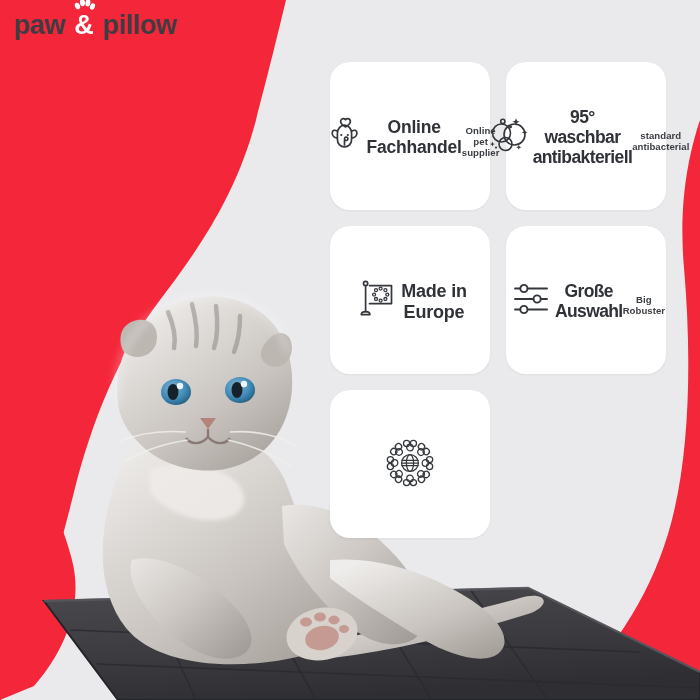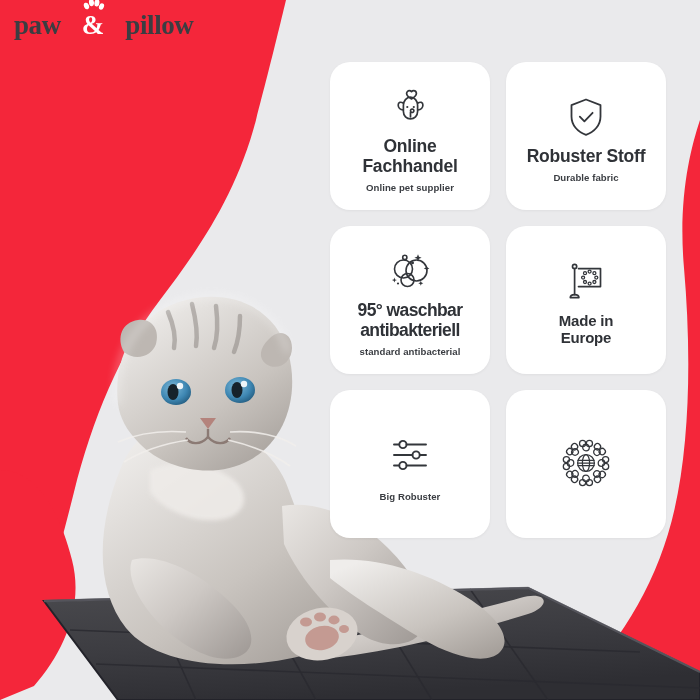--- a/index.html
+++ b/index.html
@@ -11,23 +11,22 @@
     overflow:hidden;
   }
   #stage { position:absolute; inset:0; width:700px; height:700px; overflow:hidden; background:#eaeaec; }
 
   
   .bg-layer { position:absolute; inset:0; width:700px; height:700px; }
 
   
   .logo {
     position:absolute; left:14px; top:12px;
-    display:flex; align-items:flex-end; gap:18px;
+    display:flex; align-items:flex-end; gap:6px;
     z-index:12;
-    font-family:Liberation Serif, serif;
   }
   .logo-word {
     font-size:27px; font-weight:700; color:#3b3d42;
     letter-spacing:-0.4px; line-height:1;
   }
   .logo-amp {
     position:relative; font-size:27px; font-weight:700; color:#ffffff;
     line-height:1; margin:0 3px;
   }
   .logo-paw { position:absolute; left:50%; top:-13px; transform:translateX(-48%); }
@@ -39,38 +38,38 @@
     width:336px; height:476px;
     display:grid;
     grid-template-columns:160px 160px;
     grid-template-rows:148px 148px 148px;
     column-gap:16px; row-gap:16px;
     z-index:10;
   }
   .card {
     background:#ffffff;
     border-radius:20px;
-    display:flex; flex-direction:column;
+    display:flex; flex-direction:row;
     align-items:center; justify-content:center;
     text-align:center;
     padding:8px 6px 4px;
     box-shadow:0 1px 3px rgba(0,0,0,0.05);
   }
   .card-icon { height:48px; display:flex; align-items:center; justify-content:center; margin-bottom:6px; }
   .card-title {
     font-size:17.5px; font-weight:700; color:#2f3237;
     line-height:1.14; letter-spacing:-0.2px;
     white-space:pre-line;
   }
   .card-sub {
     font-size:9.6px; font-weight:700; color:#3a3d42;
     margin-top:6px; letter-spacing:0.05px;
   }
   .card-sub:empty { display:none; }
-  .card.no-sub .card-title { font-size:15px; }
+  .card.no-sub .card-title { font-size:18px; }
   .card-title.tight { letter-spacing:-0.6px; }
 
   
   .photo { position:absolute; left:0; top:0; width:700px; height:700px; z-index:8; pointer-events:none; }
 </style>
 </head>
 <body>
 
 <div id="stage">
 
@@ -236,30 +235,20 @@
           <circle cx="26.8" cy="23" r="1.1" fill="#33363b" stroke="none"></circle>
           <path d="M23.5 26.8a1.7 1.7 0 1 0 0-.01z"></path>
           <path d="M23.5 28.4v4.4"></path>
         </svg>
       </div>
       <div class="card-title">Online
 Fachhandel</div>
       <div class="card-sub">Online pet supplier</div>
     </div>
 
-    <div class="card">
-      <div class="card-icon">
-        <svg width="42" height="46" viewBox="0 0 42 46" fill="none" stroke="#33363b" stroke-width="1.8" stroke-linecap="round" stroke-linejoin="round">
-          <path d="M21 5.5 6.5 11.2v11.2c0 8.6 6 15.4 14.5 18.4 8.5-3 14.5-9.8 14.5-18.4V11.2z"></path>
-          <path d="m14.8 22.6 4.6 4.8 8.2-8.6"></path>
-        </svg>
-      </div>
-      <div class="card-title">Robuster Stoff</div>
-      <div class="card-sub">Durable fabric</div>
-    </div>
 
     <div class="card">
       <div class="card-icon">
         <svg width="50" height="44" viewBox="0 0 50 44" fill="none" stroke="#33363b" stroke-width="1.6" stroke-linecap="round" stroke-linejoin="round">
           <circle cx="18.5" cy="20" r="9"></circle>
           <circle cx="31.5" cy="21.5" r="10.5"></circle>
           <circle cx="22.5" cy="31" r="6.5"></circle>
           <circle cx="19.8" cy="8.4" r="2.1"></circle>
           <path d="M33 5.2l1 2.6 2.6 1-2.6 1-1 2.6-1-2.6-2.6-1 2.6-1z" fill="#33363b" stroke="none"></path>
           <path d="M41.6 16.6l.8 2 2 .8-2 .8-.8 2-.8-2-2-.8 2-.8z" fill="#33363b" stroke="none"></path>
@@ -302,20 +291,21 @@
       <div class="card-icon">
         <svg width="48" height="42" viewBox="0 0 48 42" fill="none" stroke="#33363b" stroke-width="1.9" stroke-linecap="round" stroke-linejoin="round">
           <path d="M8 10.5h5.2M20.6 10.5H40"></path>
           <circle cx="16.9" cy="10.5" r="3.6"></circle>
           <path d="M8 21h18.4M33.8 21H40"></path>
           <circle cx="30.1" cy="21" r="3.6"></circle>
           <path d="M8 31.5h5.2M20.6 31.5H40"></path>
           <circle cx="16.9" cy="31.5" r="3.6"></circle>
         </svg>
       </div>
+      <div class="card-title tight">Große Auswahl</div>
       <div class="card-sub">Big Robuster</div>
     </div>
 
     <div class="card no-sub">
       <div class="card-icon">
         <svg width="48" height="48" viewBox="0 0 48 48" fill="none" stroke="#33363b" stroke-width="1.25" stroke-linecap="round" stroke-linejoin="round">
           <g id="petals">
             <g transform="translate(24,24)">
               <g>
                   <circle cx="0" cy="-15.5" r="3.3"></circle>

